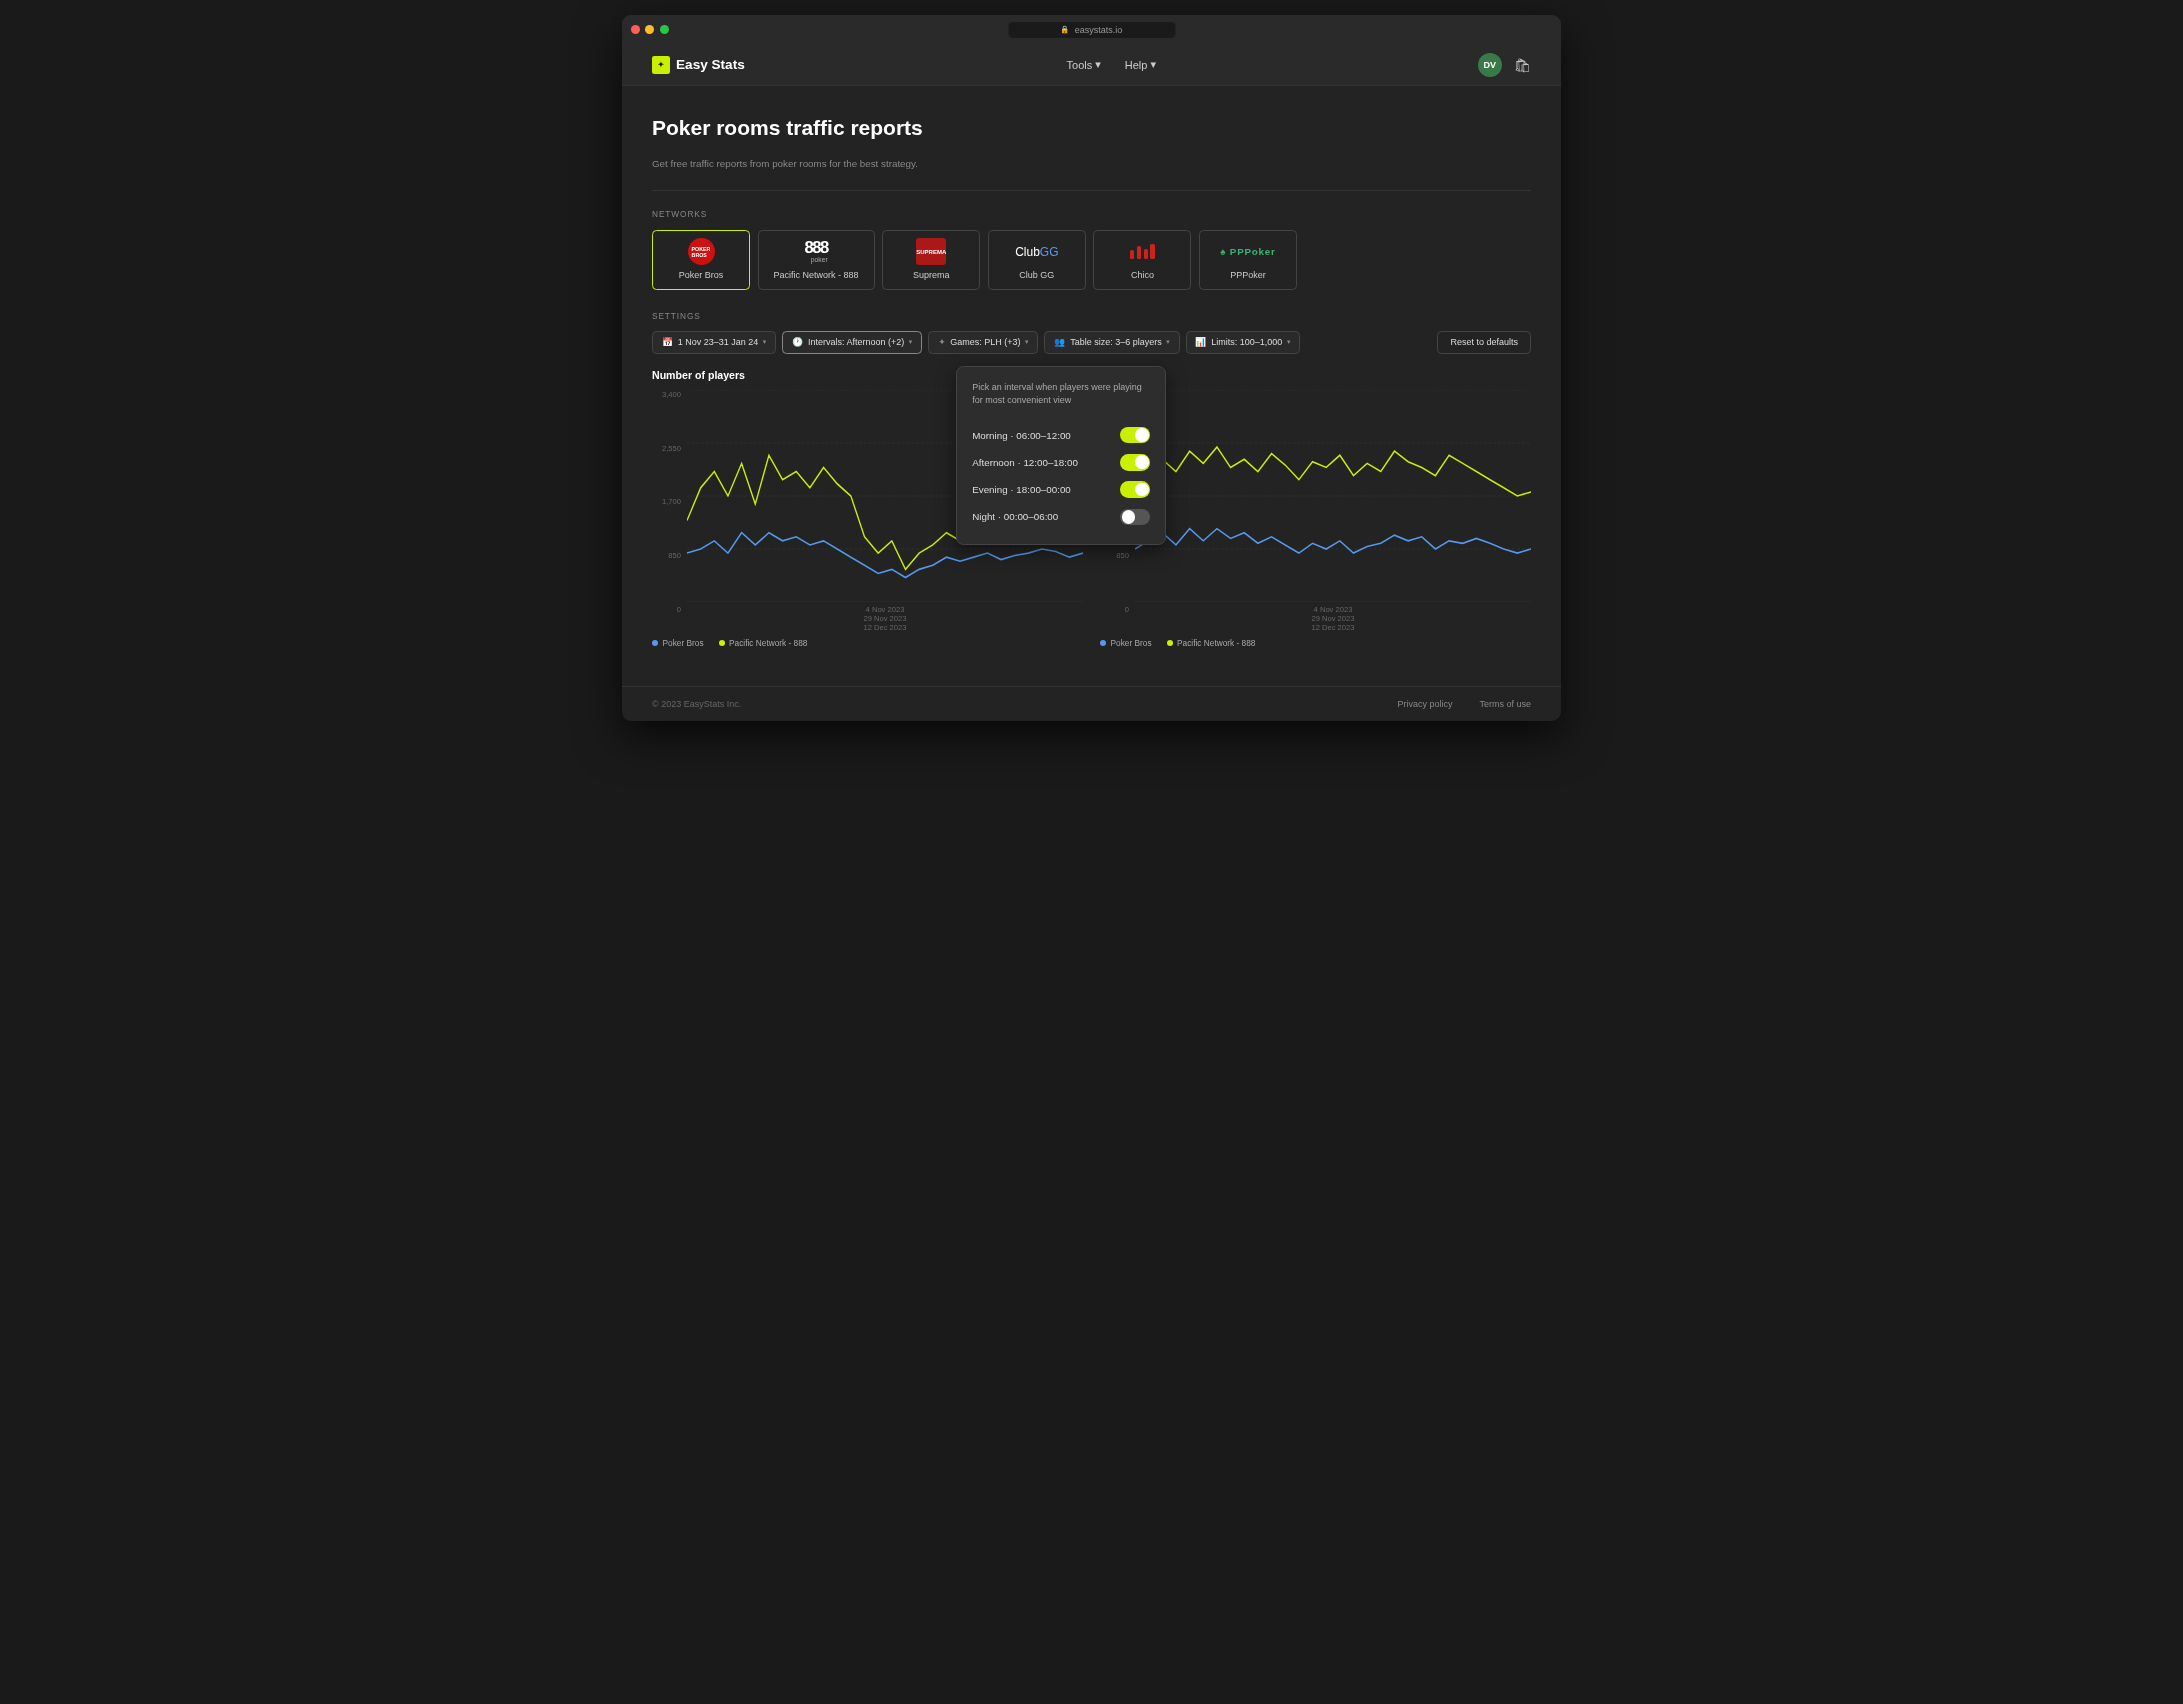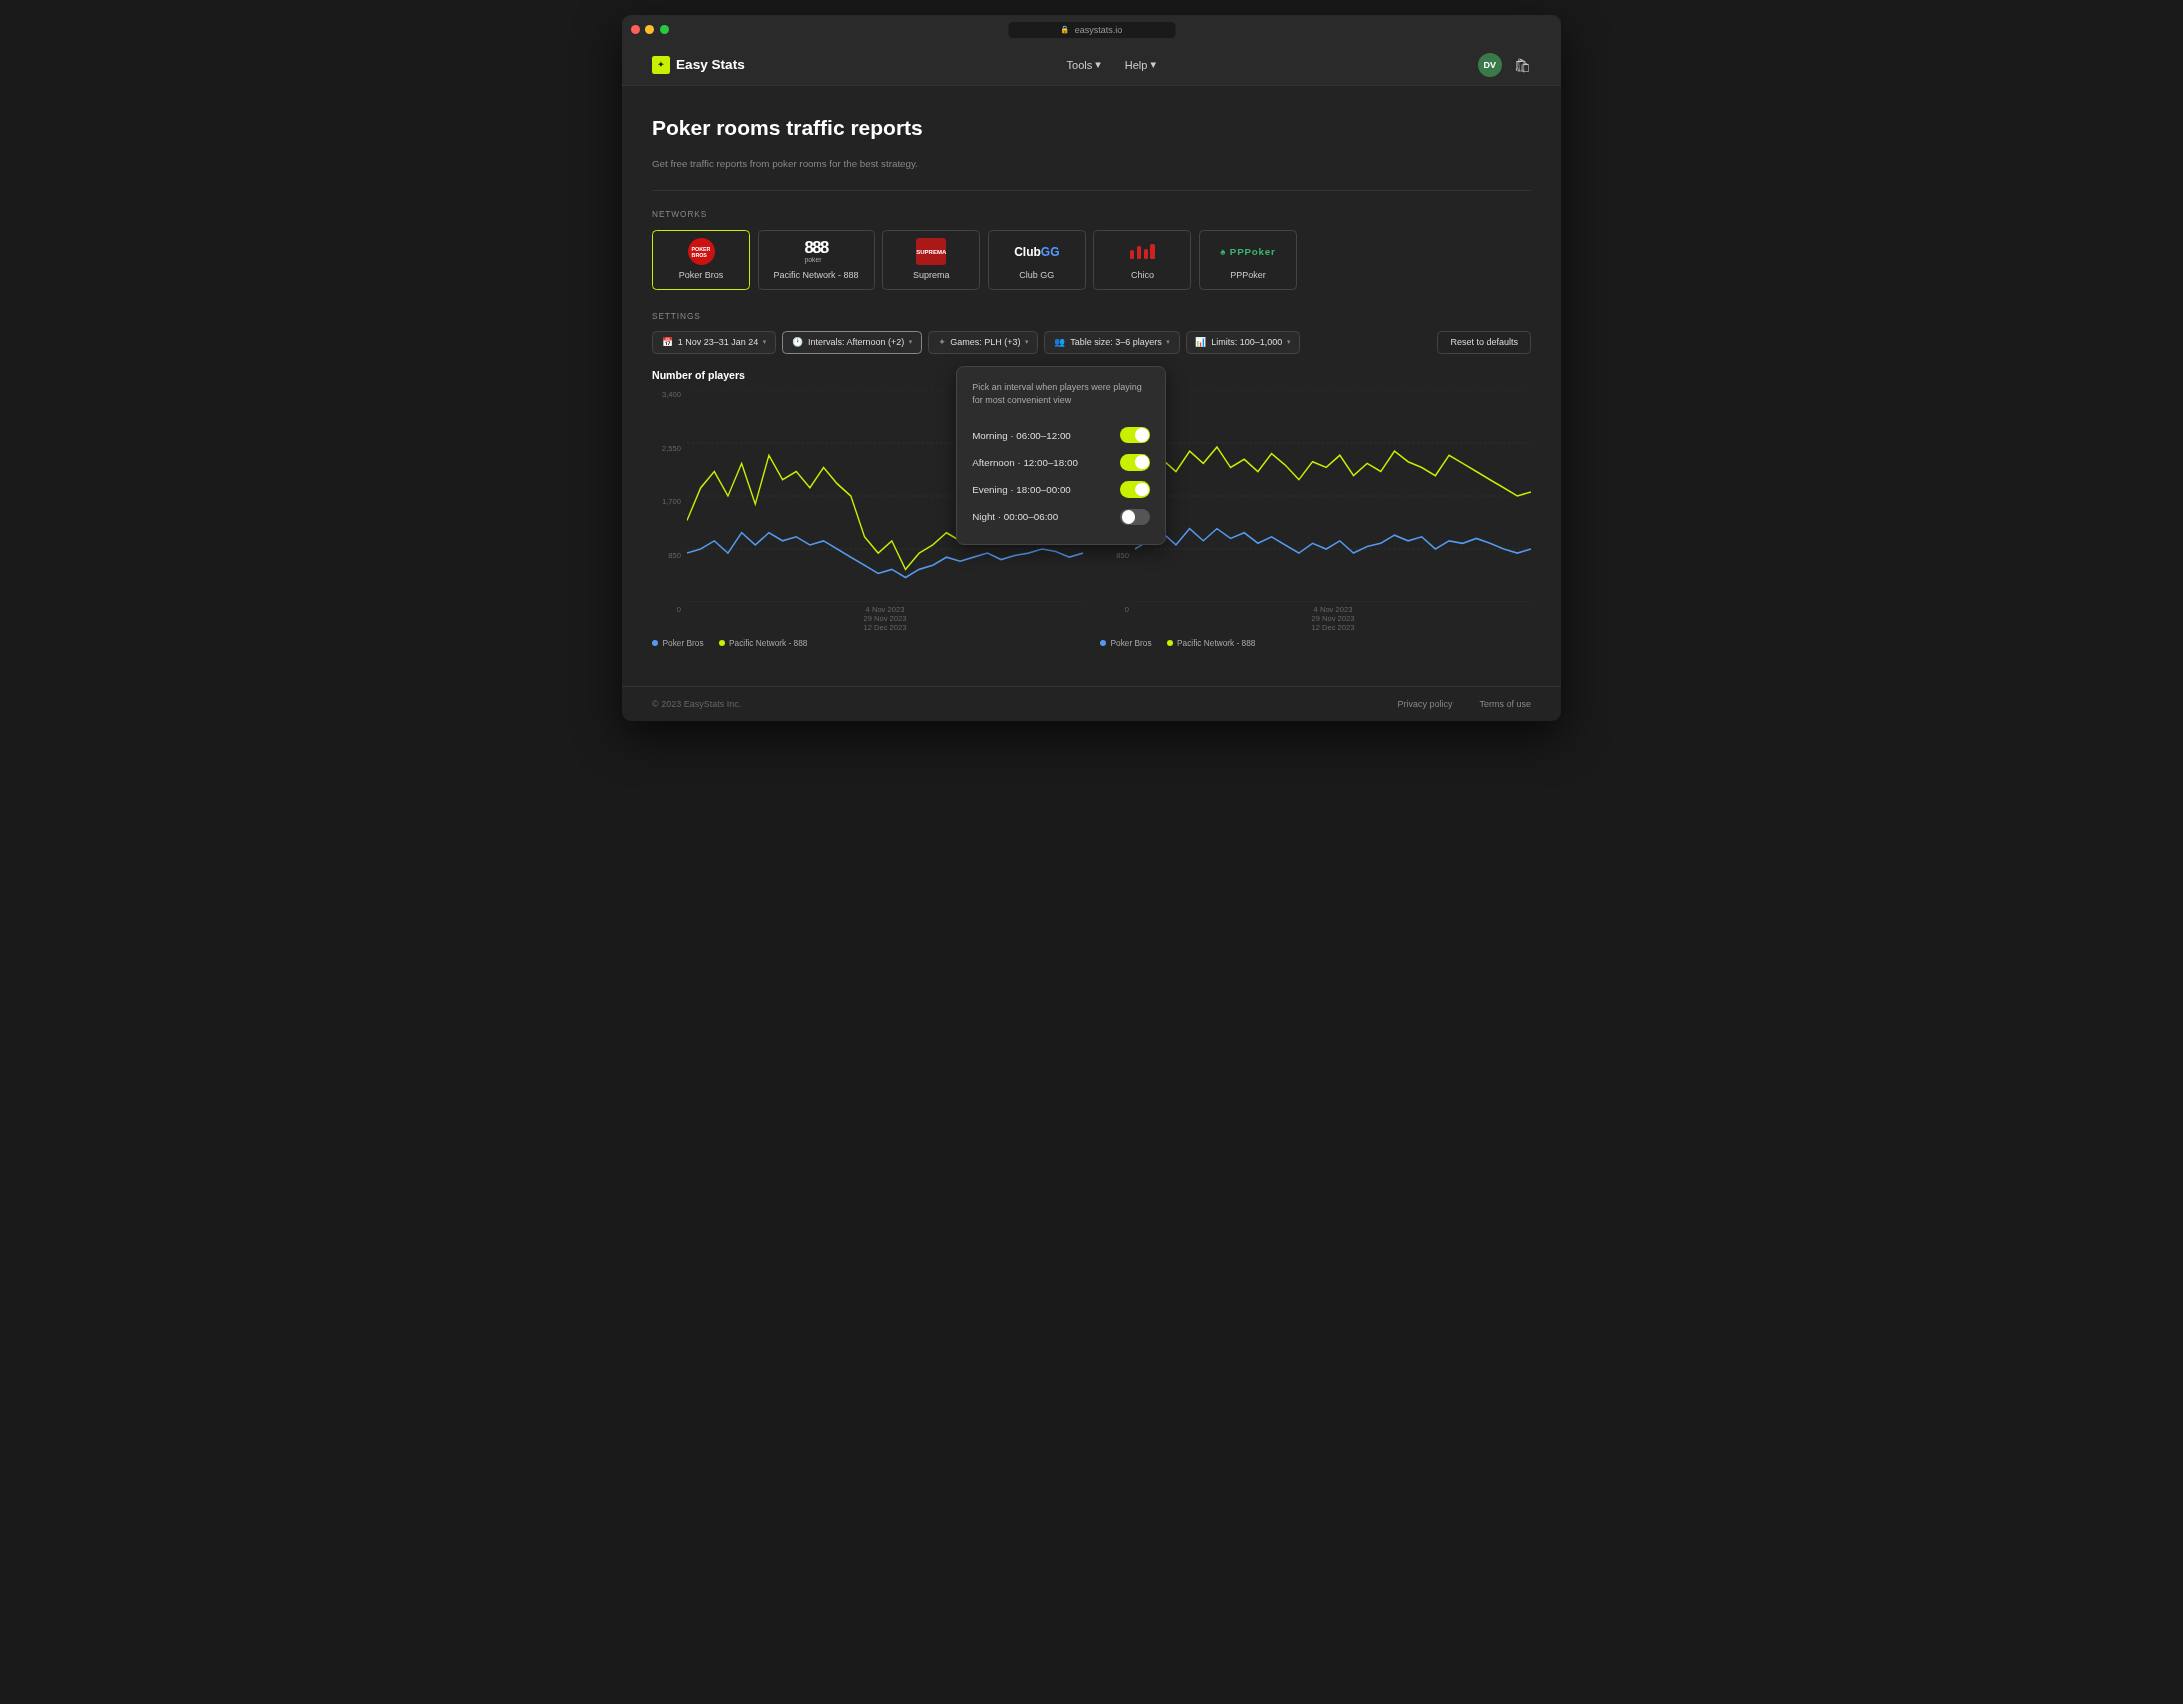--- a/index.html
+++ b/index.html
@@ -378,40 +378,40 @@
             <div style="width:27px;height:27px;border-radius:50%;background:#cc1111;display:flex;align-items:center;justify-content:center;">
               <span style="font-size:5.3px;color:#fff;font-weight:bold;">POKER<br>BROS</span>
             </div>
           </div>
         </div>
         <span class="network-name">Poker Bros</span>
       </div>
 
       <div class="network-card">
         <div class="network-logo">
-          <div style="display:flex;flex-direction:column;align-items:flex-start;line-height:1;">
+          <div style="display:flex;flex-direction:column;align-items:flex-end;line-height:1;">
             <span style="font-size:16.7px;font-weight:900;color:#fff;letter-spacing:-1.5px;">888</span>
             <span style="font-size:6.8px;color:#aaa;">poker</span>
           </div>
         </div>
         <span class="network-name">Pacific Network - 888</span>
       </div>
 
       <div class="network-card">
         <div class="network-logo">
           <div style="width:30px;height:27px;border-radius:3px;background:#aa1818;display:flex;align-items:center;justify-content:center;">
             <span style="font-size:6px;color:#fff;font-weight:bold;text-align:center;">SUPREMA</span>
           </div>
         </div>
         <span class="network-name">Suprema</span>
       </div>
 
       <div class="network-card">
         <div class="network-logo">
-          <span style="font-size:12px;font-weight:700;color:#fff;">Club<span style="color:#5599ff;">GG</span></span>
+          <span style="font-size:12px;font-weight:400;color:#fff;">Club<span style="color:#5599ff;">GG</span></span>
         </div>
         <span class="network-name">Club GG</span>
       </div>
 
       <div class="network-card">
         <div class="network-logo">
           <div style="display:flex;gap:2.3px;align-items:flex-end;">
             <div style="width:4.5px;height:9px;background:#cc2222;border-radius:1.5px;"></div>
             <div style="width:4.5px;height:13.6px;background:#cc2222;border-radius:1.5px;"></div>
             <div style="width:4.5px;height:10.6px;background:#cc2222;border-radius:1.5px;"></div>

